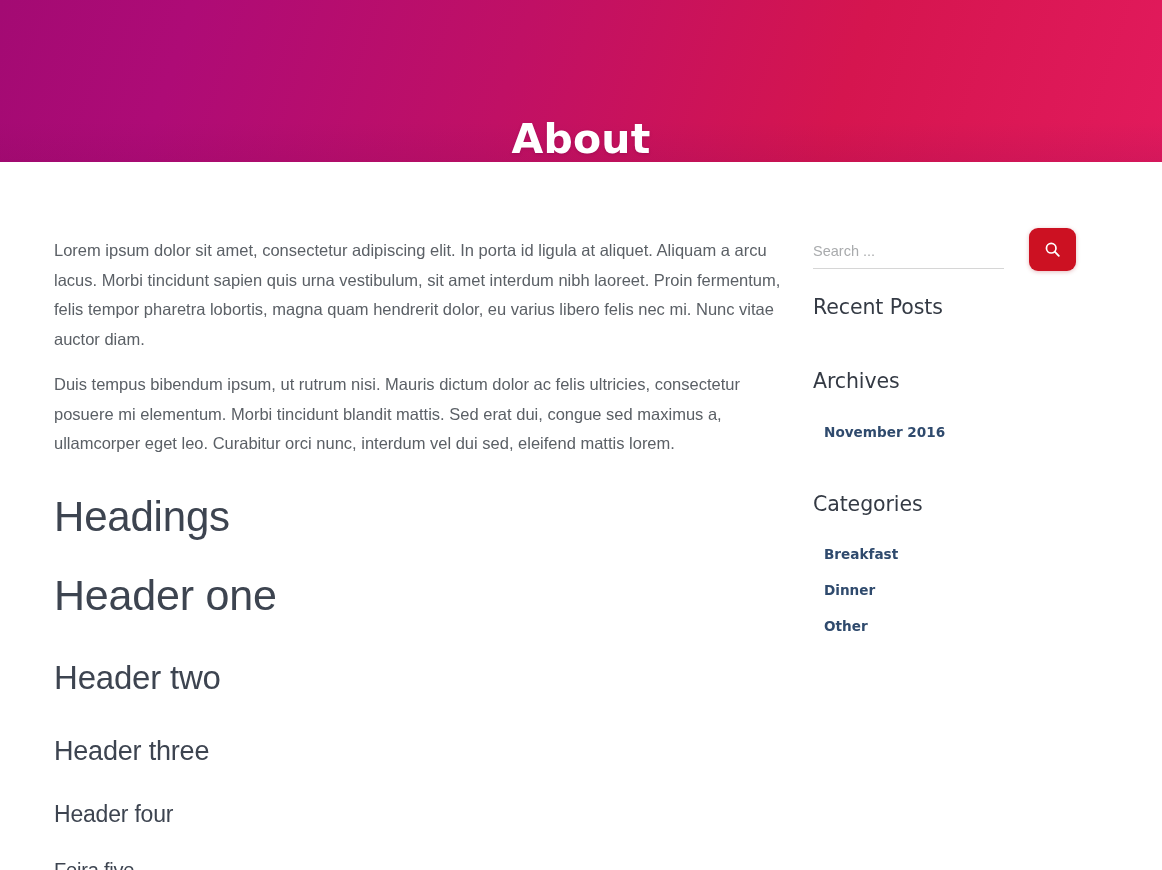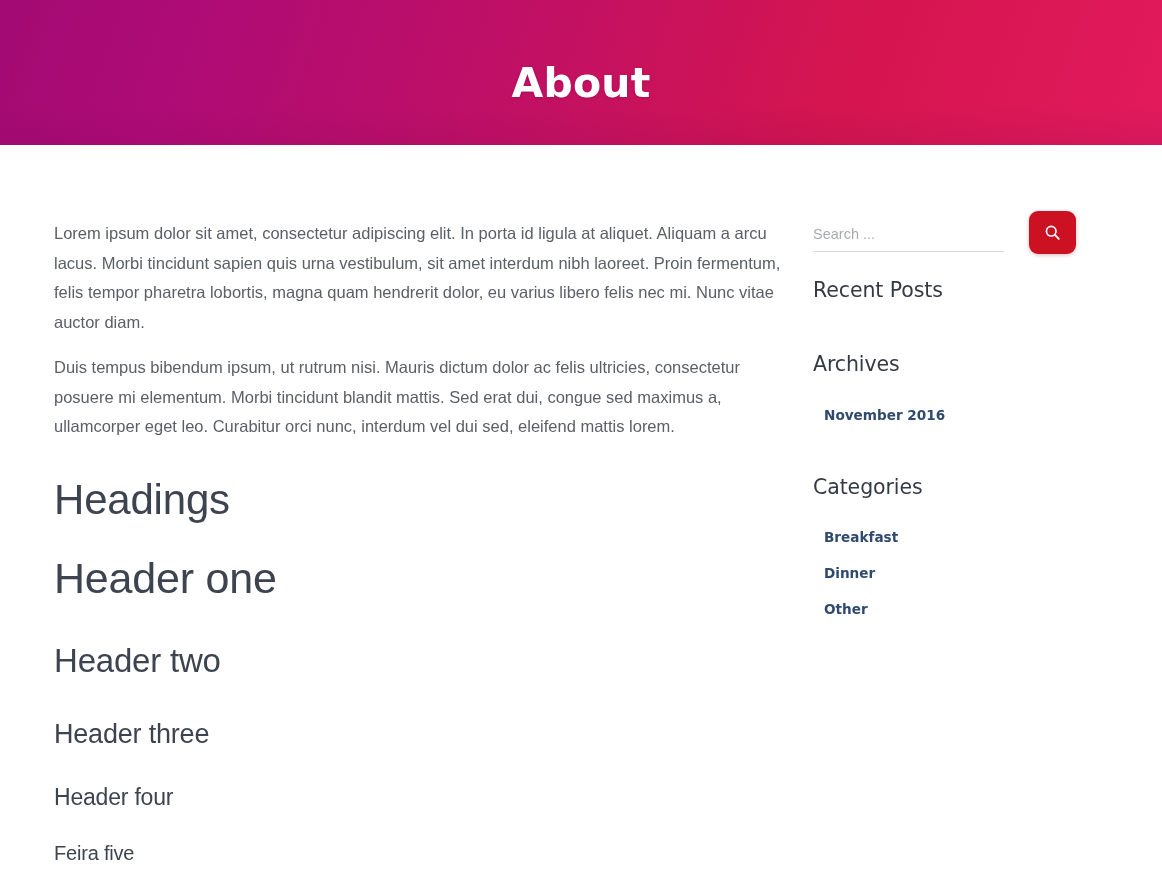--- a/index.html
+++ b/index.html
@@ -13,29 +13,29 @@
     height: 870px;
     background: #ffffff;
     font-family: "Liberation Sans", "DejaVu Sans", sans-serif;
     overflow: hidden;
   }
 
   
   .page-banner {
     position: relative;
     width: 1162px;
-    height: 145px;
+    height: 162px;
     background: linear-gradient(108deg,
                 #a30a73 0%,
                 #ae0b76 16%,
                 #c01065 44%,
                 #d5154f 72%,
                 #e21a5c 100%);
     display: flex;
-    align-items: center;
+    align-items: flex-end;
     justify-content: center;
     overflow: hidden;
   }
   .page-banner::after {
     content: "";
     position: absolute;
     left: 0; right: 0; bottom: 0;
     height: 40px;
     background: linear-gradient(to bottom, rgba(120,5,85,0) 0%, rgba(120,5,85,0.13) 100%);
     pointer-events: none;

